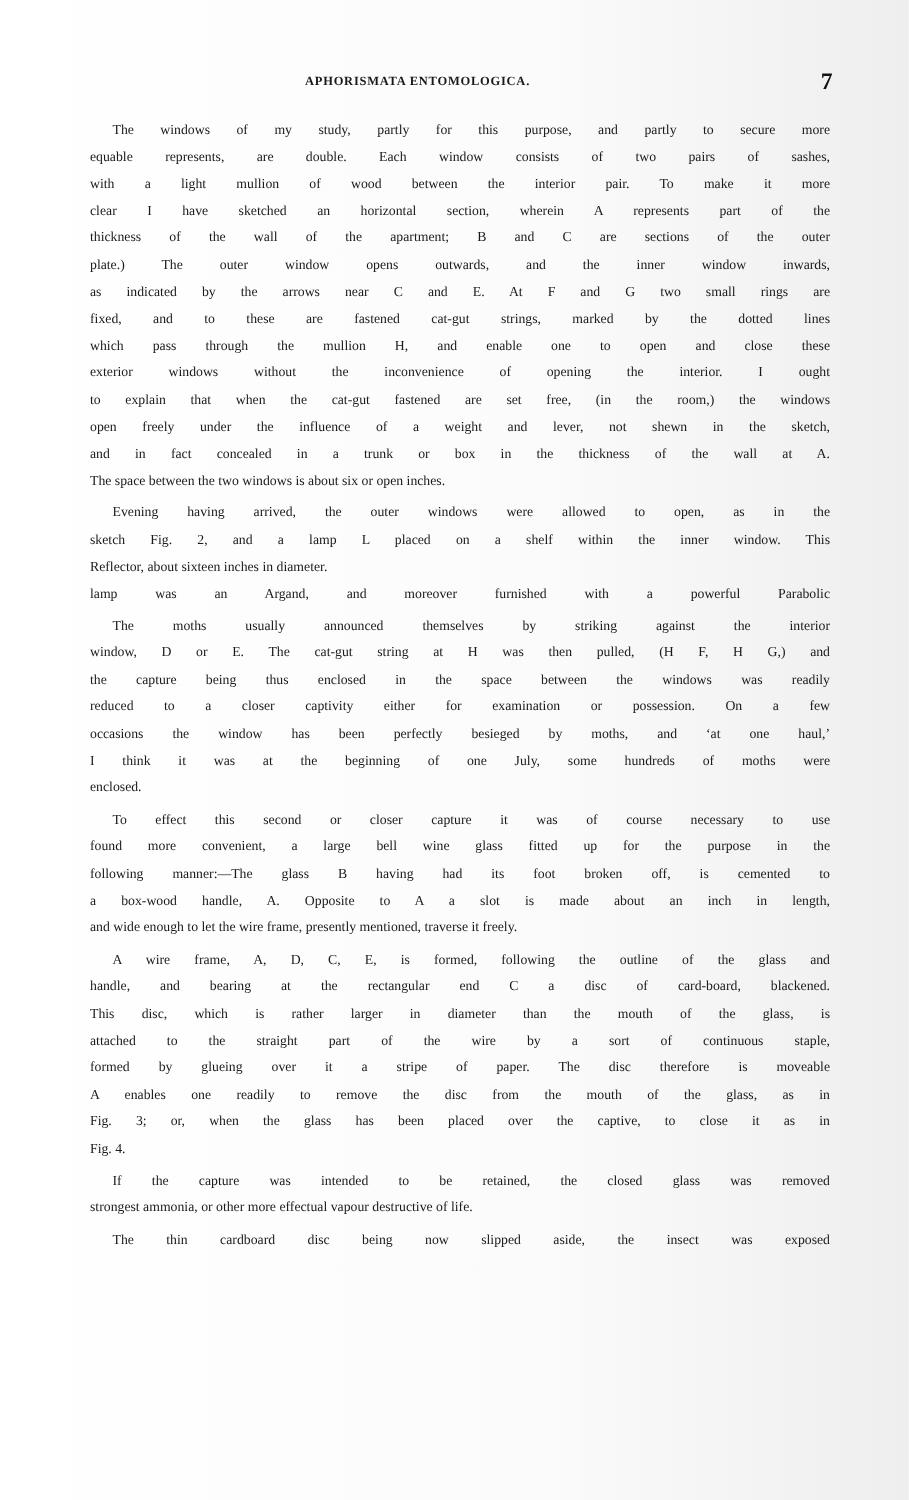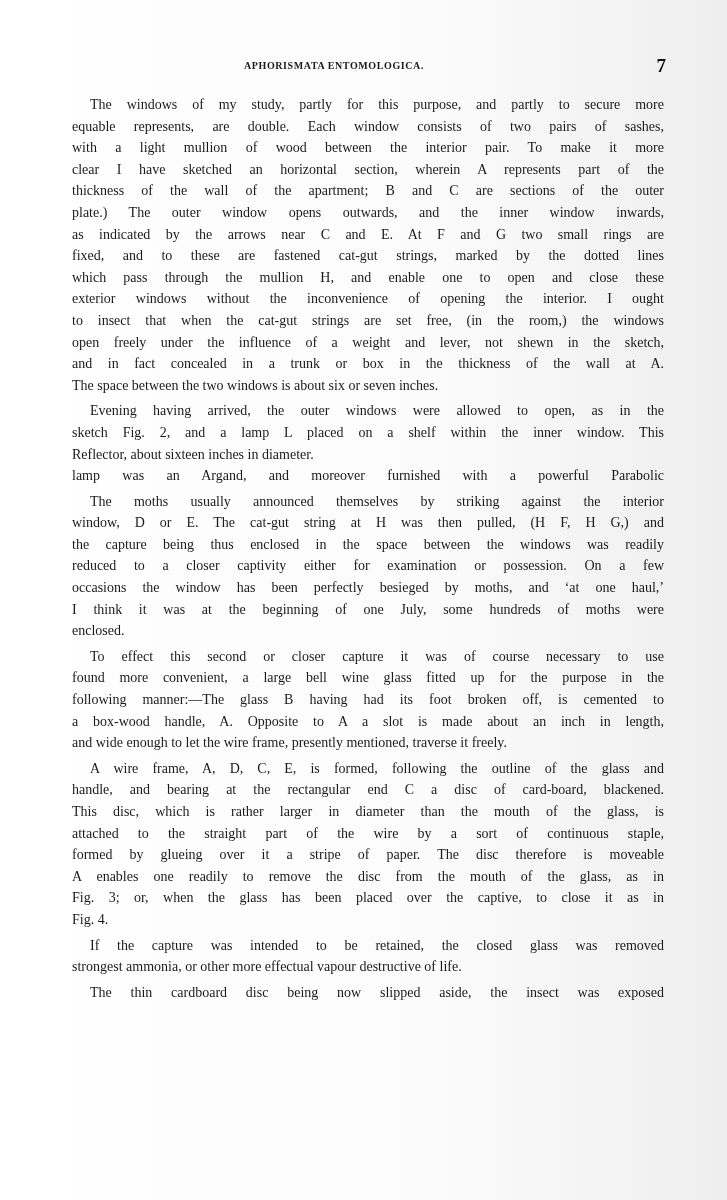--- a/index.html
+++ b/index.html
@@ -40,21 +40,21 @@
       position: absolute;
       right: -2px;
       top: -3px;
       font-size: 19px;
       font-weight: bold;
       color: #111;
     }
     .body {
       margin-top: 12px;
       font-family: "Liberation Serif", "DejaVu Serif", serif;
-      font-size: 14px;
+      font-size: 11px;
       line-height: 21.6px;
       text-align: justify;
     }
     .para {
       margin: 0 0 4px 0;
       text-indent: 18px;
     }
     .line {
       display: block;
       text-align: justify;
@@ -82,24 +82,24 @@
       <span class="line first">The windows of my study, partly for this purpose, and partly to secure more</span>
       <span class="line">equable represents, are double.  Each window consists of two pairs of sashes,</span>
       <span class="line">with a light mullion of wood between the interior pair.  To make it more</span>
       <span class="line">clear I have sketched an horizontal section, wherein A represents part of the</span>
       <span class="line">thickness of the wall of the apartment; B and C are sections of the outer</span>
       <span class="line">plate.)  The outer window opens outwards, and the inner window inwards,</span>
       <span class="line">as indicated by the arrows near C and E.  At F and G two small rings are</span>
       <span class="line">fixed, and to these are fastened cat-gut strings, marked by the dotted lines</span>
       <span class="line">which pass through the mullion H, and enable one to open and close these</span>
       <span class="line">exterior windows without the inconvenience of opening the interior.  I ought</span>
-      <span class="line">to insect that when the cat-gut strings are set free, (in the room,) the windows</span>
+      <span class="line">to explain that when the cat-gut fastened are set free, (in the room,) the windows</span>
       <span class="line">open freely under the influence of a weight and lever, not shewn in the sketch,</span>
       <span class="line">and in fact concealed in a trunk or box in the thickness of the wall at A.</span>
-      <span class="line last">The space between the two windows is about six or seven inches.</span>
+      <span class="line last">The space between the two windows is about six or open inches.</span>
     </div>
 
     <div class="para">
       <span class="line first">Evening having arrived, the outer windows were allowed to open, as in the</span>
       <span class="line">sketch Fig. 2, and a lamp L placed on a shelf within the inner window.  This</span>
       <span class="line last">Reflector, about sixteen inches in diameter.</span>
       <span class="line">lamp was an Argand, and moreover furnished with a powerful Parabolic</span>
     </div>
 
     <div class="para">

